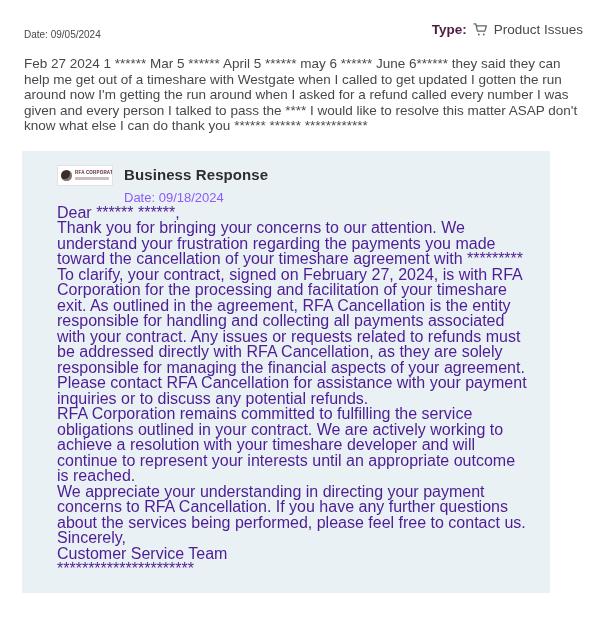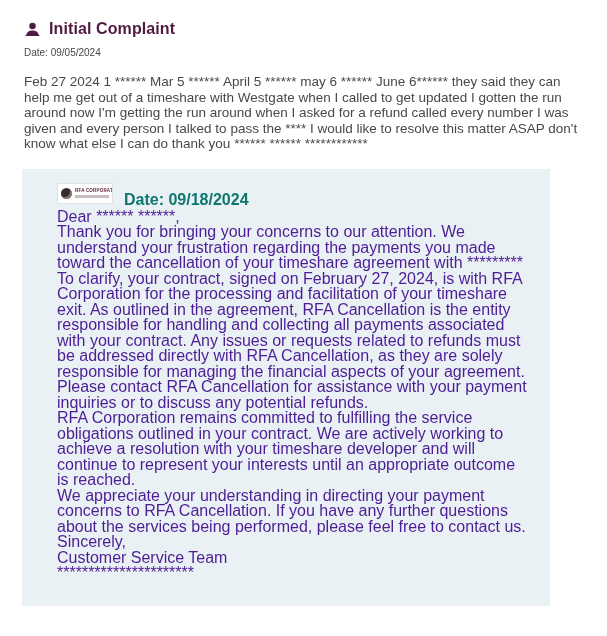--- a/index.html
+++ b/index.html
@@ -56,69 +56,71 @@
   .logo-mark {
     width: 11px; height: 11px; border-radius: 50%;
     background: #3c2b2b; flex: none;
     box-shadow: inset -2px -2px 0 rgba(255,255,255,.35);
   }
   .logo-lines { display: flex; flex-direction: column; gap: 2px; min-width: 0; }
   .logo-text { font-size: 4.5px; font-weight: bold; color: #5a2430; white-space: nowrap; letter-spacing: .2px; }
   .logo-bar { width: 34px; height: 3px; background: #c9bfc0; }
   .br-titleblock { padding-top: 1px; }
   .br-title { font-size: 15px; font-weight: bold; color: #2e2e2e; letter-spacing: .1px; }
-  .br-date { margin-top: 7px; font-size: 16px; color: #0f766e; font-weight: bold; }
+  .br-date { margin-top: 7px; font-size: 13px; color: #8b5cf6; }
 
   .br-body {
     width: 472px;
     font-size: 16px;
     line-height: 15.5px;
     color: #4c1d95;
     white-space: pre-line;
   }
 </style>
 </head>
 <body>
 
 <div class="page">
 
   <header class="complaint-header">
     <div class="hdr-left">
-      <div class="title-row">
-        <span class="person-icon">
-          <svg width="17" height="17" viewBox="0 0 24 24">
-            <circle cx="12" cy="7" r="4.6" fill="#4f1b41"></circle>
-            <path d="M3.2 21c0-5.2 4.1-7.6 8.8-7.6s8.8 2.4 8.8 7.6z" fill="#4f1b41"></path>
-            <rect x="2" y="19.6" width="20" height="1.6" rx="0.8" fill="#4f1b41"></rect>
-          </svg>
-        </span>
-        <h2>Initial Complaint</h2>
-      </div>
       <div class="hdr-date">
         <span>Date:</span>
         <span>09/05/2024</span>
       </div>
     </div>
 
     <div class="hdr-right">
+      <div class="meta-row">
+        <span class="meta-label">Type:</span>
+        <span>
+          <svg width="15" height="15" viewBox="0 0 24 24" fill="none" stroke="#5f6569" stroke-width="2" stroke-linecap="round" stroke-linejoin="round">
+            <path d="M1.5 3h3l2.6 11.5h11.8l2.6-8.5H6.2"></path>
+            <circle cx="9.3" cy="20" r="1.5" fill="#5f6569" stroke="none"></circle>
+            <circle cx="17.2" cy="20" r="1.5" fill="#5f6569" stroke="none"></circle>
+          </svg>
+        </span>
+        <span class="meta-value">Product Issues</span>
+      </div>
     </div>
   </header>
 
   <p class="complaint-text">Feb 27 2024 1 ****** Mar 5 ****** April 5 ****** may 6 ****** June 6****** they said they can help me get out of a timeshare with Westgate when I called to get updated I gotten the run around now I'm getting the run around when I asked for a refund called every number I was given and every person I talked to pass the **** I would like to resolve this matter ASAP don't know what else I can do thank you ****** ****** ************</p>
 
   <section class="response-panel">
     <div class="br-header">
       <div class="biz-logo">
         <span class="logo-mark"></span>
         <span class="logo-lines">
           <span class="logo-text">RFA CORPORATION</span>
           <span class="logo-bar"></span>
         </span>
       </div>
       <div class="br-titleblock">
+        <h3 class="br-title">Business Response</h3>
         <div class="br-date">
           <span>Date:</span>
           <span>09/18/2024</span>
         </div>
       </div>
     </div>
 
     <div class="br-body">Dear ****** ******,
 Thank you for bringing your concerns to our attention. We understand your frustration regarding the payments you made toward the cancellation of your timeshare agreement with *********
 To clarify, your contract, signed on February 27, 2024, is with RFA Corporation for the processing and facilitation of your timeshare exit. As outlined in the agreement, RFA Cancellation is the entity responsible for handling and collecting all payments associated with your contract. Any issues or requests related to refunds must be addressed directly with RFA Cancellation, as they are solely responsible for managing the financial aspects of your agreement.

